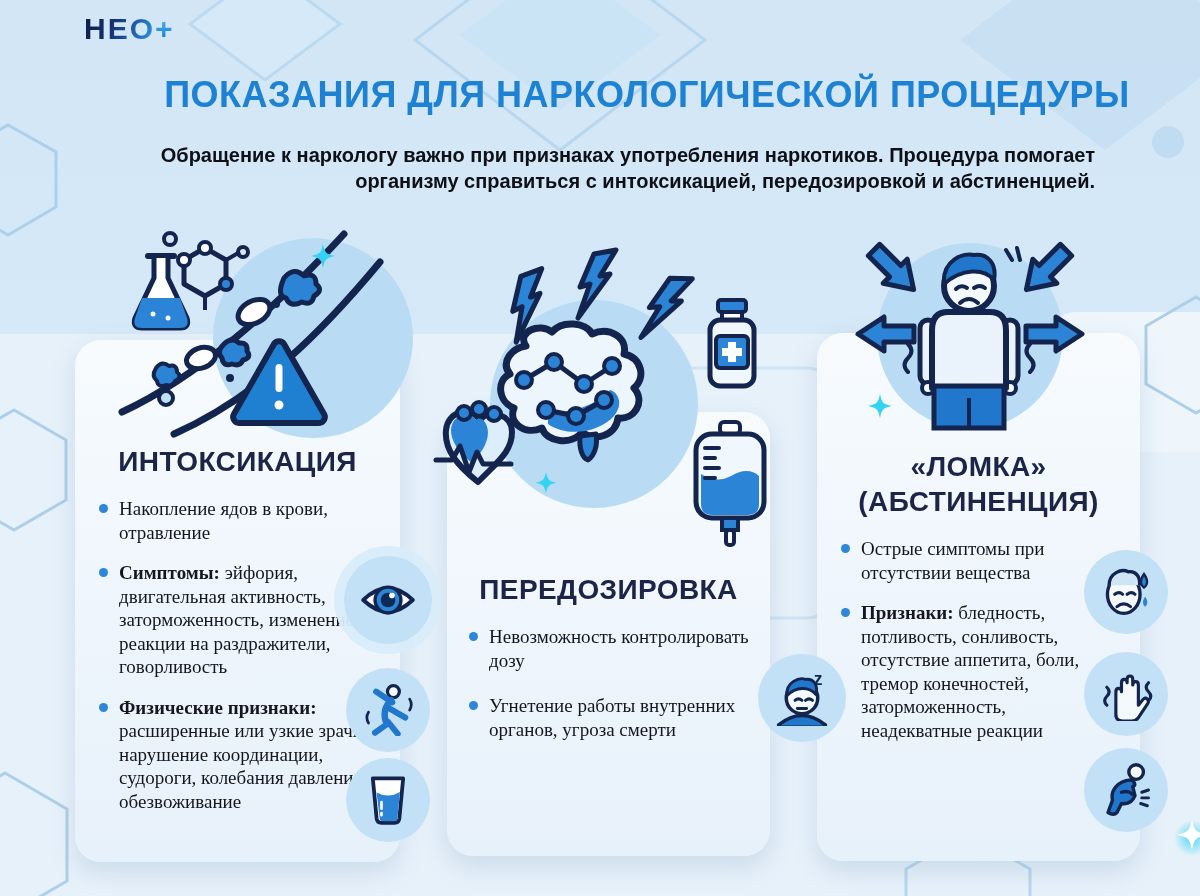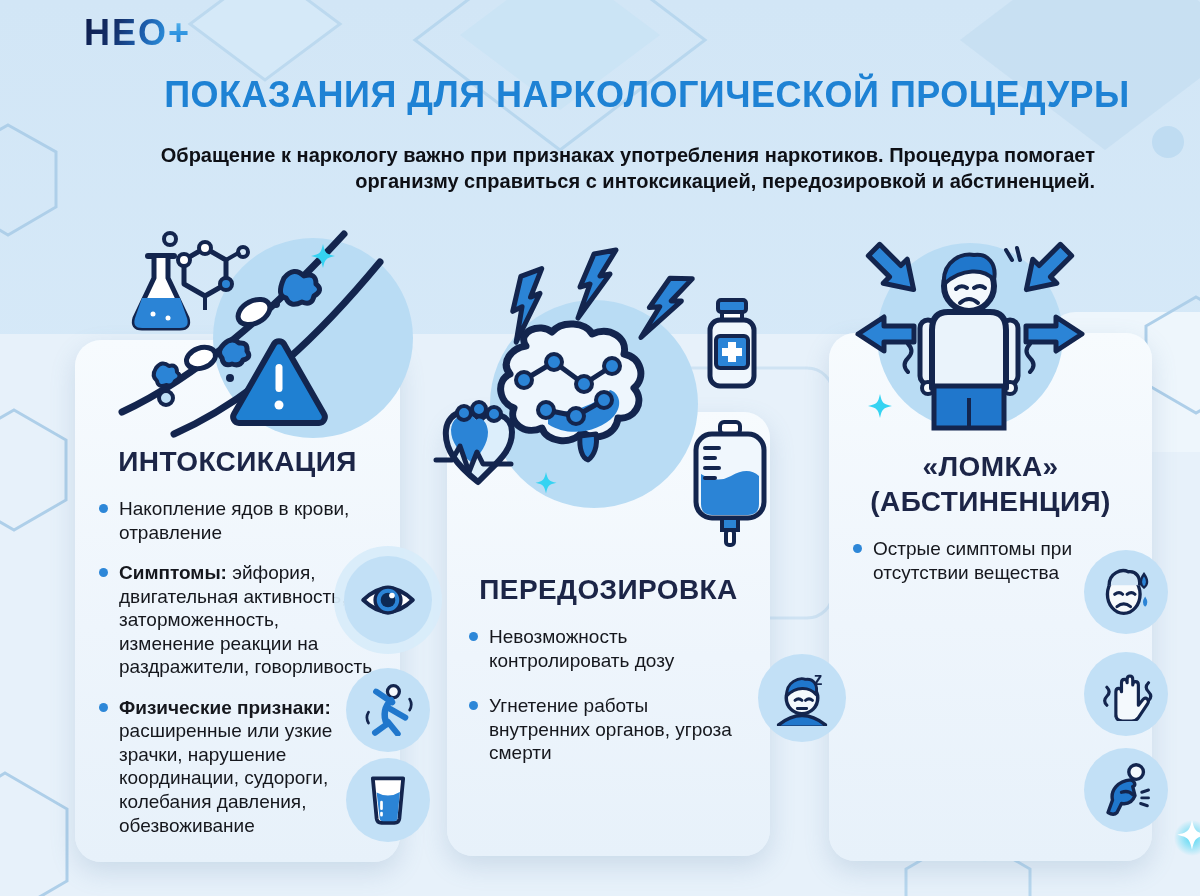--- a/index.html
+++ b/index.html
@@ -3,43 +3,43 @@
 <meta charset="utf-8">
 <style>
   html,body{margin:0;padding:0;background:#b9cfe2;}
   .stage{
     position:relative;width:1200px;height:896px;overflow:hidden;
     font-family:"Liberation Sans",sans-serif;
     background:linear-gradient(180deg,#d2e6f6 0%,#d6e9f8 45%,#dcedfa 100%);
   }
   .decor{position:absolute;inset:0;z-index:0;}
   
-  .logo{position:absolute;left:84px;top:12px;z-index:4;font-size:36px;font-weight:bold;letter-spacing:2px;}
+  .logo{position:absolute;left:84px;top:12px;z-index:4;font-size:30px;font-weight:bold;letter-spacing:2px;}
   .logo .neo{
     background:linear-gradient(110deg,#0d1b49 0%,#14306b 38%,#1d5fae 68%,#2f9de9 100%);
     -webkit-background-clip:text;background-clip:text;color:transparent;
   }
   .logo .plus{
     background:linear-gradient(180deg,#6ec7f2 0%,#2e93e0 55%,#1b6cc2 100%);
     -webkit-background-clip:text;background-clip:text;color:transparent;
   }
   .main-title{position:absolute;top:74px;left:0;width:100%;z-index:4;text-align:center;
     font-size:36px;font-weight:bold;color:#1e82d4;letter-spacing:.5px;margin-left:47px;}
   .subtitle{position:absolute;top:142px;left:50%;transform:translateX(-50%);width:990px;z-index:4;
     text-align:right;font-size:20px;font-weight:bold;color:#0e1016;line-height:1.32;}
   
   .card{position:absolute;z-index:2;box-sizing:border-box;border-radius:26px;
     background:linear-gradient(180deg,#f7fbfe 0%,#eef5fc 55%,#e7f1fa 100%);
     box-shadow:0 10px 26px rgba(90,130,170,.20);}
   .card1{left:75px;top:340px;width:325px;height:522px;padding-top:104px;}
   .card2{left:447px;top:412px;width:323px;height:444px;padding-top:160px;}
-  .card3{left:817px;top:333px;width:323px;height:528px;padding-top:116px;margin-left:12px;}
+  .card3{left:817px;top:333px;width:323px;height:528px;padding-top:116px;}
   .card h2{margin:0;padding:0 12px;text-align:center;font-size:28px;line-height:1.25;
     color:#1c2547;letter-spacing:.4px;}
-  .bullets{margin-top:18px;padding:0 20px 0 24px;display:flex;flex-direction:column;gap:17px;}
+  .bullets{margin-top:18px;padding:0 20px 0 24px;display:flex;flex-direction:column;gap:17px;font-family:Liberation Serif, serif;}
   .card2 .bullets{gap:22px;padding-left:22px;}
   .bullet{display:flex;gap:11px;font-size:19px;line-height:1.24;color:#15171d;}
   .dot{flex:0 0 auto;width:9px;height:9px;border-radius:50%;background:#2d87d8;margin-top:7px;}
   .bullet p{margin:0;}
   .bullet b{font-weight:bold;}
   
   .illus{position:absolute;z-index:3;}
   .illus1{left:108px;top:226px;width:330px;height:212px;}
   .illus2{left:426px;top:236px;width:344px;height:312px;}
   .illus3{left:848px;top:226px;width:282px;height:222px;}
@@ -121,20 +121,24 @@
     </div>
   </div>
 
   <div class="card card3">
     <h2>«ЛОМКА» (АБСТИНЕНЦИЯ)</h2>
     <div class="bullets">
       <div class="bullet">
           <span class="dot"></span>
           <p><b></b><span>Острые симптомы при отсутствии вещества</span></p>
         </div>
+      <div class="bullet">
+          <span class="dot"></span>
+          <p><b>Признаки: </b><span>бледность, потливость, сонливость, отсутствие аппетита, боли, тремор конечностей, заторможенность, неадекватные реакции</span></p>
+        </div>
     </div>
   </div>
 
   <svg class="illus illus1" viewBox="0 0 330 212">
     <circle cx="205" cy="112" r="100" fill="#b9dcf4"></circle>
     <path d="M14,186 C88,152 168,82 236,8" stroke="#13254e" stroke-width="7" fill="none" stroke-linecap="round"></path>
     <path d="M66,208 C148,172 214,106 272,36" stroke="#13254e" stroke-width="7" fill="none" stroke-linecap="round"></path>
     <ellipse cx="146" cy="86" rx="17" ry="11" transform="rotate(-28 146 86)" fill="#ffffff" stroke="#13254e" stroke-width="5"></ellipse>
     <ellipse cx="93" cy="132" rx="15" ry="10" transform="rotate(-20 93 132)" fill="#ffffff" stroke="#13254e" stroke-width="5"></ellipse>
     <path d="M176,52 q10,-12 20,-2 q12,-4 12,8 q8,6 -2,12 q-2,10 -12,6 q-12,6 -16,-4 q-10,-2 -2,-20z" fill="#2b84d6" stroke="#13254e" stroke-width="5" stroke-linejoin="round"></path>

